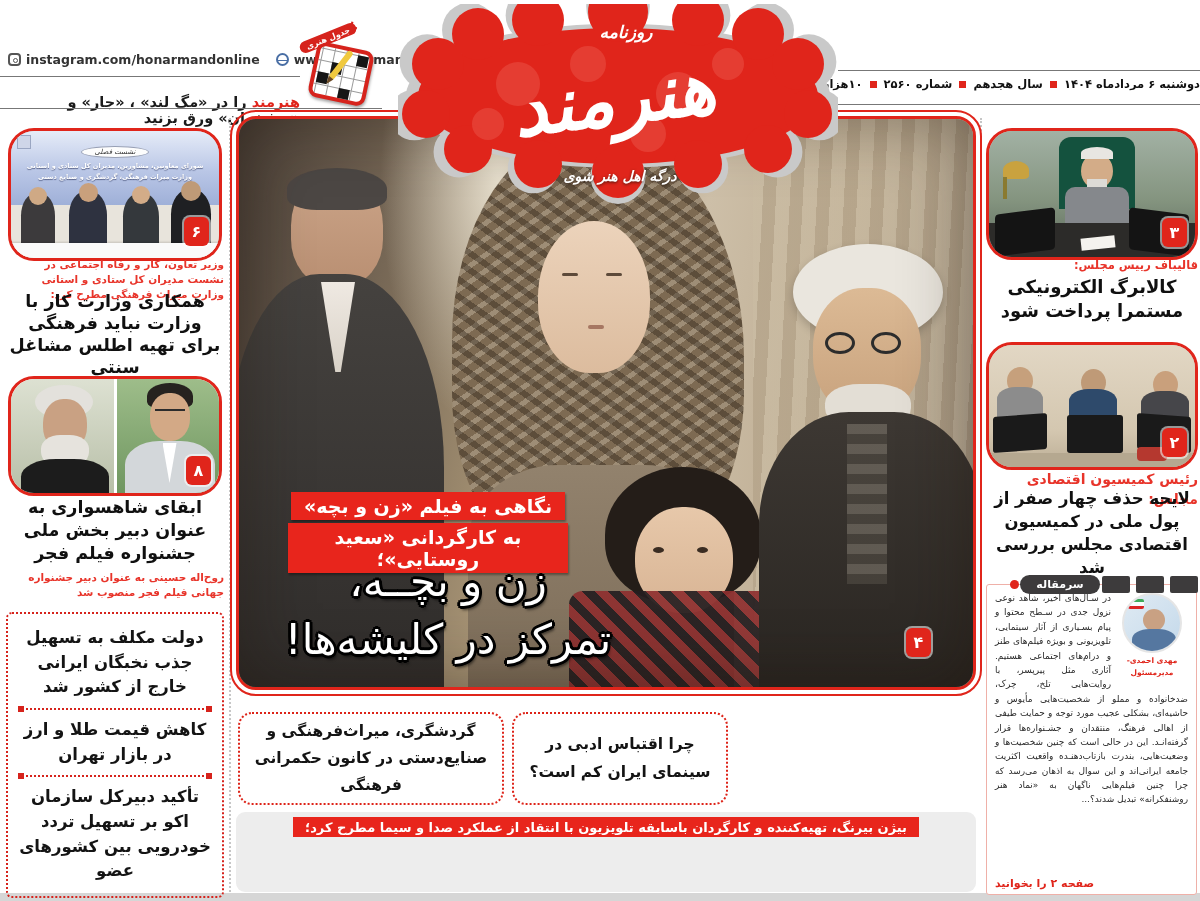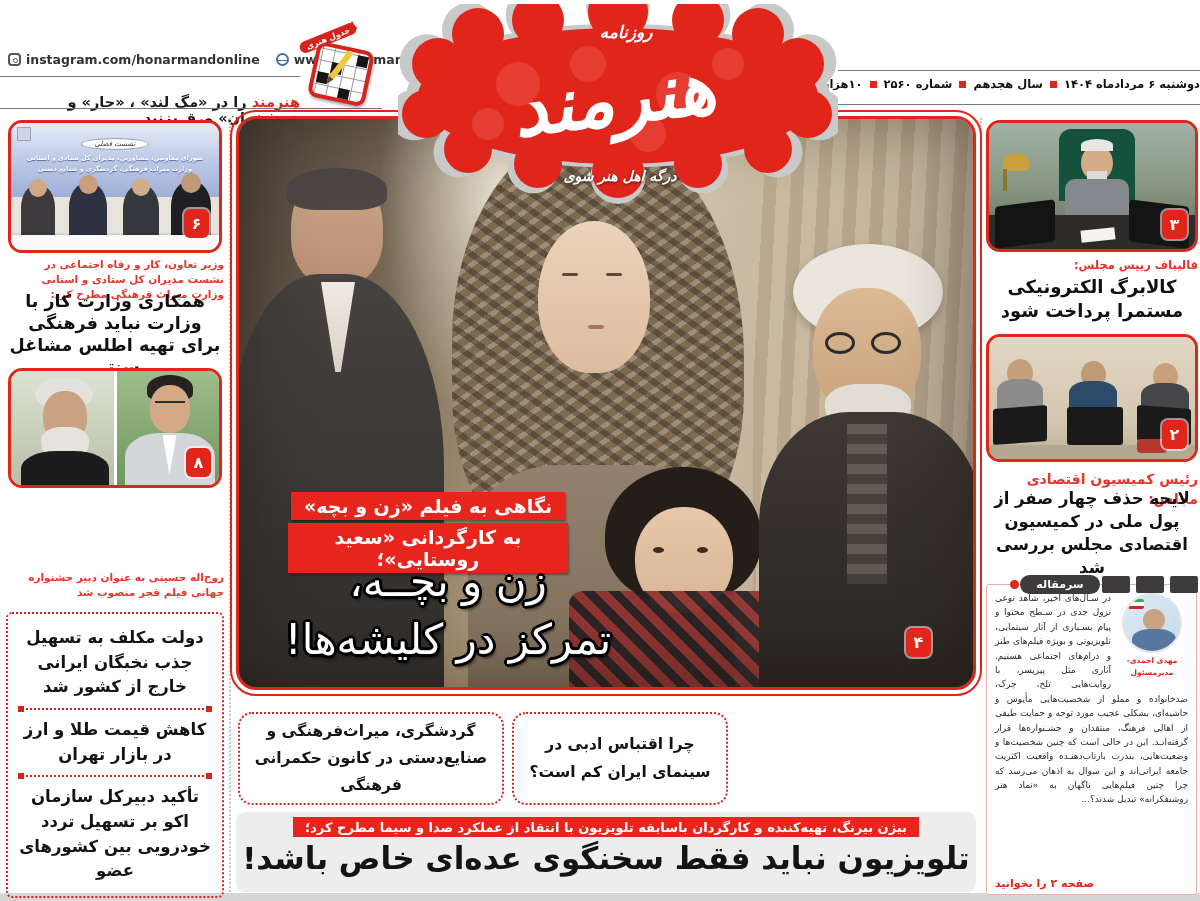--- a/index.html
+++ b/index.html
@@ -33,21 +33,21 @@
   .cw-plus { position:absolute; left:44px; top:-6px; color:#d6231c; font-size:18px; font-weight:800; transform:rotate(10deg); }
   .cw-ribbon { position:absolute; left:-2px; top:10px; background:#d6231c; color:#fff; font-size:8px; font-weight:700; padding:1.5px 7px; border-radius:8px; transform:rotate(-22deg); white-space:nowrap; }
 
   
   .logo-box { position:absolute; left:398px; top:4px; width:440px; height:200px; z-index:6; }
   .slogan { position:absolute; left:455px; top:168px; width:330px; text-align:center; color:#fff; font-size:14px; font-style:italic; font-weight:600; z-index:7; text-shadow:0 1px 3px rgba(40,20,10,.8); }
   .dateline { display:flex; align-items:center; gap:7px; font-size:11.5px; font-weight:700; color:#111; white-space:nowrap; }
   .dateline .sq { width:7px; height:7px; background:#e0251b; flex:0 0 auto; }
 
   
-  .photo { position:absolute; border:3px solid #e0251b; border-radius:14px; overflow:hidden; background:#ccc; }
+  .photo { position:absolute; border:3px solid #e0251b; border-radius:26px; overflow:hidden; background:#ccc;margin-top:8px; }
   .badge { position:absolute; width:25px; height:29px; background:#e0251b; color:#fff; font-weight:800; border-radius:6px; display:flex; align-items:center; justify-content:center; font-size:16px; z-index:4; box-shadow:0 0 0 2px rgba(255,255,255,.55); }
   .kicker { position:absolute; color:#e8342a; font-weight:800; text-align:right; line-height:1.45; }
   .hl-txt { position:absolute; color:#101010; font-weight:800; text-align:center; }
 
   .dotbox { position:absolute; border:2.5px dotted #dd2318; border-radius:14px; display:flex; align-items:center; justify-content:center; text-align:center; font-weight:800; color:#141414; padding:6px 10px; line-height:1.75; }
 
   
   .briefs { position:absolute; left:6px; top:612px; width:218px; height:286px; border:2.5px dotted #d6231c; border-radius:6px; display:flex; flex-direction:column; justify-content:space-evenly; padding:6px 8px; }
   .brief { text-align:center; font-size:16.5px; font-weight:800; color:#141414; line-height:1.5; }
   .bdiv { border-top:2px dotted #d6231c; position:relative; margin:2px 6px; }
@@ -241,21 +241,20 @@
   <div class="main-hl rtl">
     <div>زن و بچــه،</div>
     <div>تمرکز در کلیشه‌ها!</div>
   </div>
 
   <div class="dotbox rtl" style="left:512px; top:712px; width:216px; height:93px; font-size:15.5px;">چرا اقتباس ادبی در سینمای ایران کم است؟</div>
   <div class="dotbox rtl" style="left:238px; top:712px; width:266px; height:93px; font-size:15.5px;">گردشگری، میراث‌فرهنگی و صنایع‌دستی در کانون حکمرانی فرهنگی</div>
 
   <div class="bottom-strip rtl">
     <span class="bk">بیژن بیرنگ، تهیه‌کننده و کارگردان باسابقه تلویزیون با انتقاد از عملکرد صدا و سیما مطرح کرد؛</span>
-    <div class="bh">تلویزیون نباید فقط سخنگوی عده‌ای خاص باشد!</div>
   </div>
 
   <div class="photo" style="left:8px; top:120px; width:214px; height:133px;">
     <div class="scene">
       <div class="sc" style="left:0; top:0; width:100%; height:58%; background:linear-gradient(180deg,#e6ecf8 0%,#b9c6e6 55%,#9fb0d8 100%);"></div>
       <div class="sc" style="left:6px; top:4px; width:14px; height:14px; background:#cfd6e8; border:1px solid #9aa6c2;"></div>
       <div class="sc rtl" style="left:0; top:8px; width:100%; text-align:center;">
         <div style="display:inline-block; background:#fdfdfd; border:1px solid #98a0b5; border-radius:50%; padding:1px 12px; font-size:7px; font-style:italic; color:#333;">نشست فصلی</div>
       </div>
       <div class="sc rtl" style="left:0; top:30px; width:100%; text-align:center; color:#fff; font-size:6.5px; font-weight:700; text-shadow:0 1px 1px rgba(60,70,110,.8); line-height:1.7;">
@@ -287,20 +286,21 @@
     </div>
     <div style="flex:1; position:relative; background:linear-gradient(#9ebd8a,#6f9660); overflow:hidden;">
       <div class="sc" style="left:30px; top:4px; width:46px; height:26px; background:#26221f; border-radius:50% 50% 30% 30%;"></div>
       <div class="sc" style="left:33px; top:14px; width:40px; height:48px; background:#d3a986; border-radius:46%;"></div>
       <div class="sc" style="left:38px; top:30px; width:30px; height:7px; border-top:2px solid #2c2c2c;"></div>
       <div class="sc" style="left:8px; top:62px; width:90px; height:62px; background:#d3d7da; border-radius:38% 38% 0 0;"></div>
       <div class="sc" style="left:46px; top:64px; width:14px; height:40px; background:#fff; clip-path:polygon(0 0,100% 0,50% 100%);"></div>
     </div>
     <div class="badge" style="right:8px; bottom:8px;">۸</div>
   </div>
+  <div class="hl-txt rtl" style="left:6px; top:496px; width:218px; font-size:17.5px; line-height:1.3;">ابقای شاهسواری به عنوان دبیر بخش ملی جشنواره فیلم فجر</div>
   <div class="kicker rtl" style="left:6px; top:570px; width:218px; font-size:10.5px;">روح‌اله حسینی به عنوان دبیر جشنواره جهانی فیلم فجر منصوب شد</div>
 
   <div class="briefs rtl">
     <div class="brief">دولت مکلف به تسهیل جذب نخبگان ایرانی خارج از کشور شد</div>
     <div class="bdiv"></div>
     <div class="brief">کاهش قیمت طلا و ارز در بازار تهران</div>
     <div class="bdiv"></div>
     <div class="brief">تأکید دبیرکل سازمان اکو بر تسهیل تردد خودرویی بین کشورهای عضو</div>
   </div>
 

